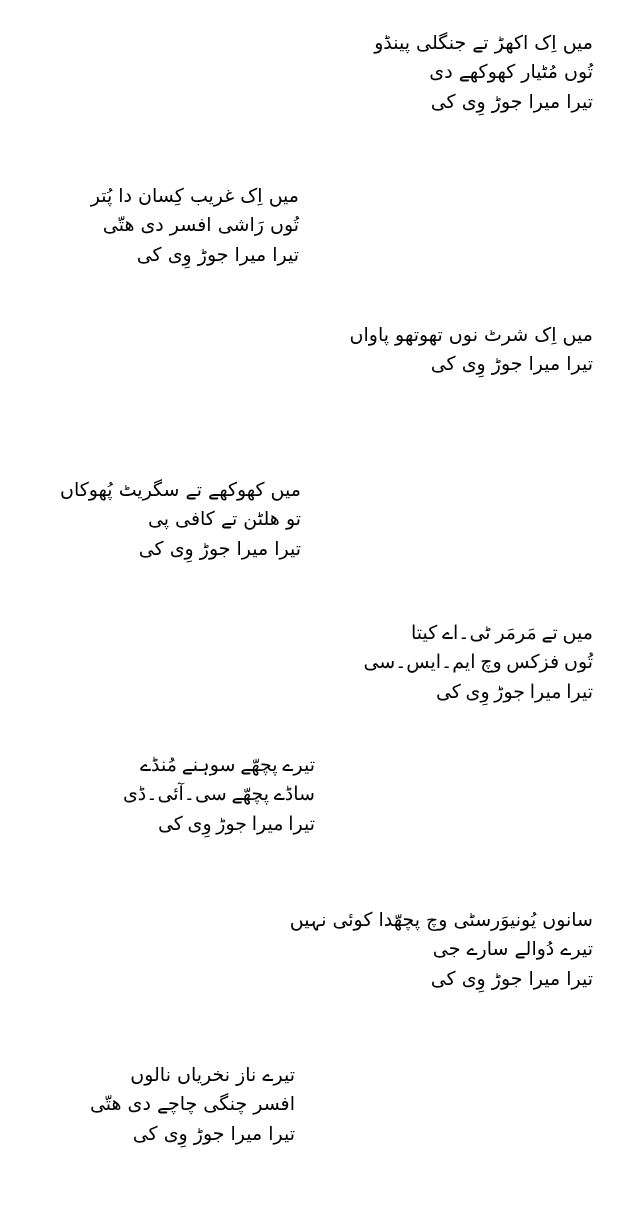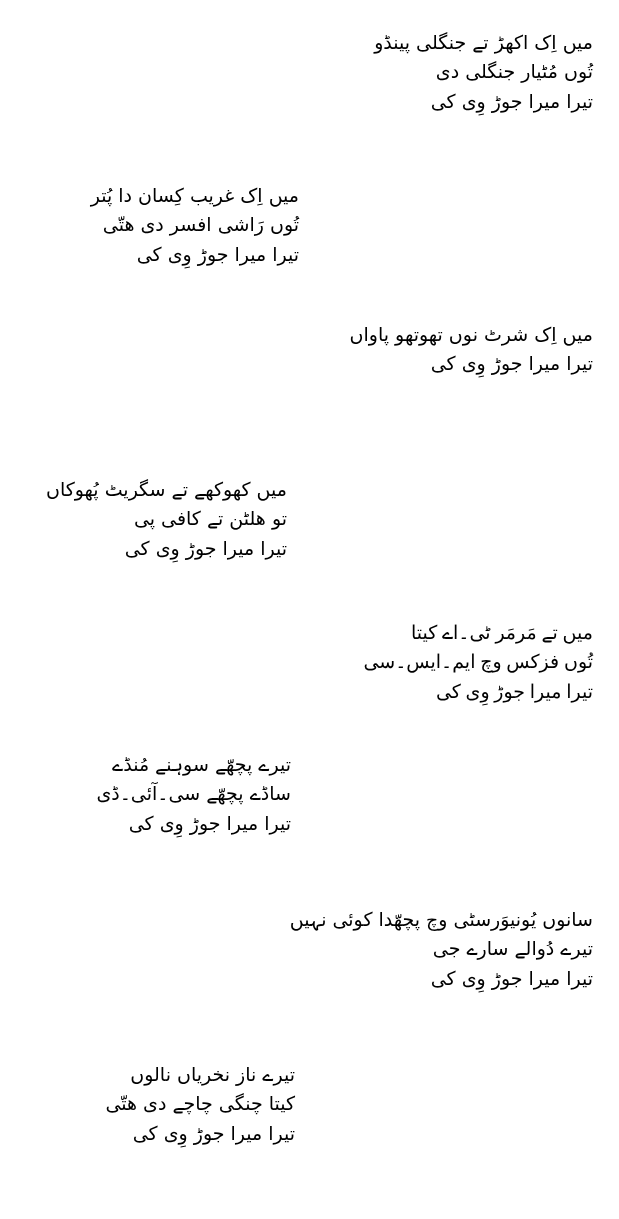--- a/index.html
+++ b/index.html
@@ -34,34 +34,34 @@
     font-size: 19px;
     line-height: 1.55;
     white-space: nowrap;
     letter-spacing: 0px;
     direction: rtl;
   }
   
   .s1 { top: 28px;  right: 26px; }
   .s2 { top: 181px; right: 320px; }
   .s3 { top: 320px; right: 26px; }
-  .s4 { top: 475px; right: 332px; margin-left: 32px; }
+  .s4 { top: 475px; right: 318px; margin-left: 32px; }
   .s5 { top: 618px; right: 26px; font-family: Liberation Serif, serif; }
-  .s6 { top: 750px; right: 328px; }
+  .s6 { top: 750px; right: 304px; font-family: Liberation Serif, serif; }
   .s7 { top: 905px; right: 26px; }
   .s8 { top: 1060px; right: 324px; }
 </style>
 </head>
 <body>
 
 <div class="page">
 
   <div class="stanza s1">
     <div class="line">میں اِک اکھڑ تے جنگلی پینڈو</div>
-    <div class="line">تُوں مُٹیار جنگلی دی</div>
+    <div class="line">تُوں مُٹیار کھوکھے دی</div>
     <div class="line">تیرا میرا جوڑ وِی کی</div>
   </div>
 
   <div class="stanza s2 left-block">
     <div class="line">میں اِک غریب کِسان دا پُتر</div>
     <div class="line">تُوں رَاشی افسر دی ھتّی</div>
     <div class="line">تیرا میرا جوڑ وِی کی</div>
   </div>
 
   <div class="stanza s3">
@@ -88,17 +88,17 @@
   </div>
 
   <div class="stanza s7">
     <div class="line">سانوں یُونیوَرسٹی وچ پچھّدا کوئی نہیں</div>
     <div class="line">تیرے دُوالے سارے جی</div>
     <div class="line">تیرا میرا جوڑ وِی کی</div>
   </div>
 
   <div class="stanza s8 left-block">
     <div class="line">تیرے ناز نخریاں نالوں</div>
-    <div class="line">کیتا چنگی چاچے دی ھتّی</div>
+    <div class="line">افسر چنگی چاچے دی ھتّی</div>
     <div class="line">تیرا میرا جوڑ وِی کی</div>
   </div>
 
 </div>
 
 </body></html>

